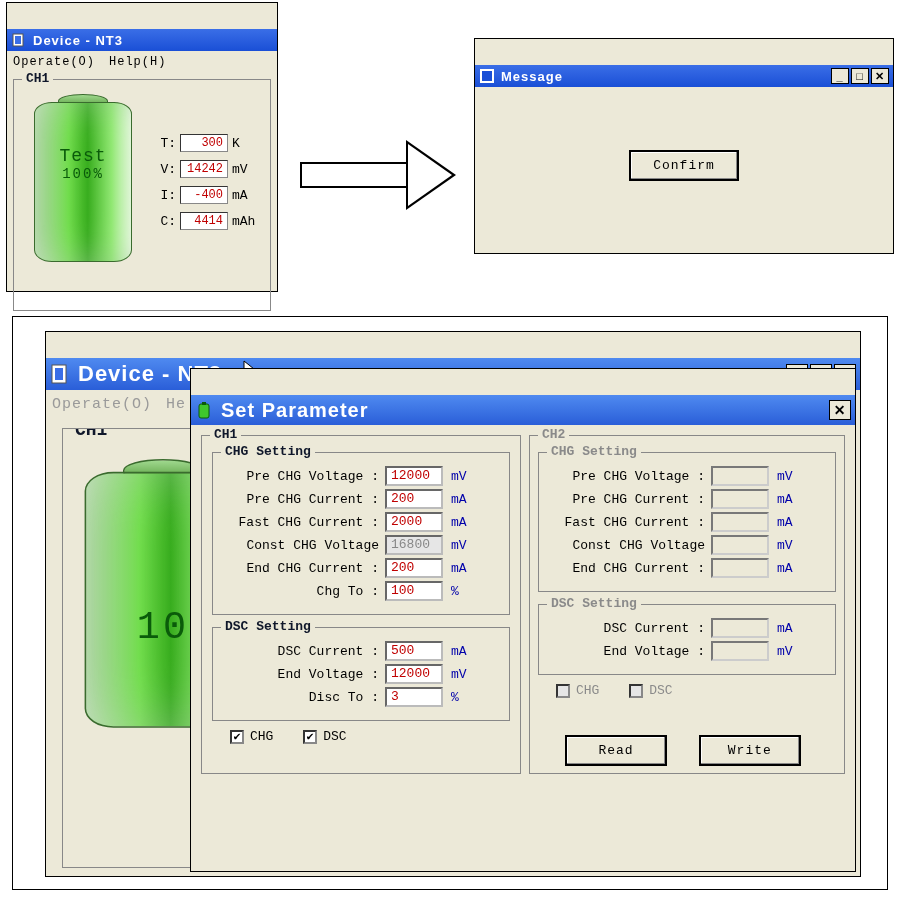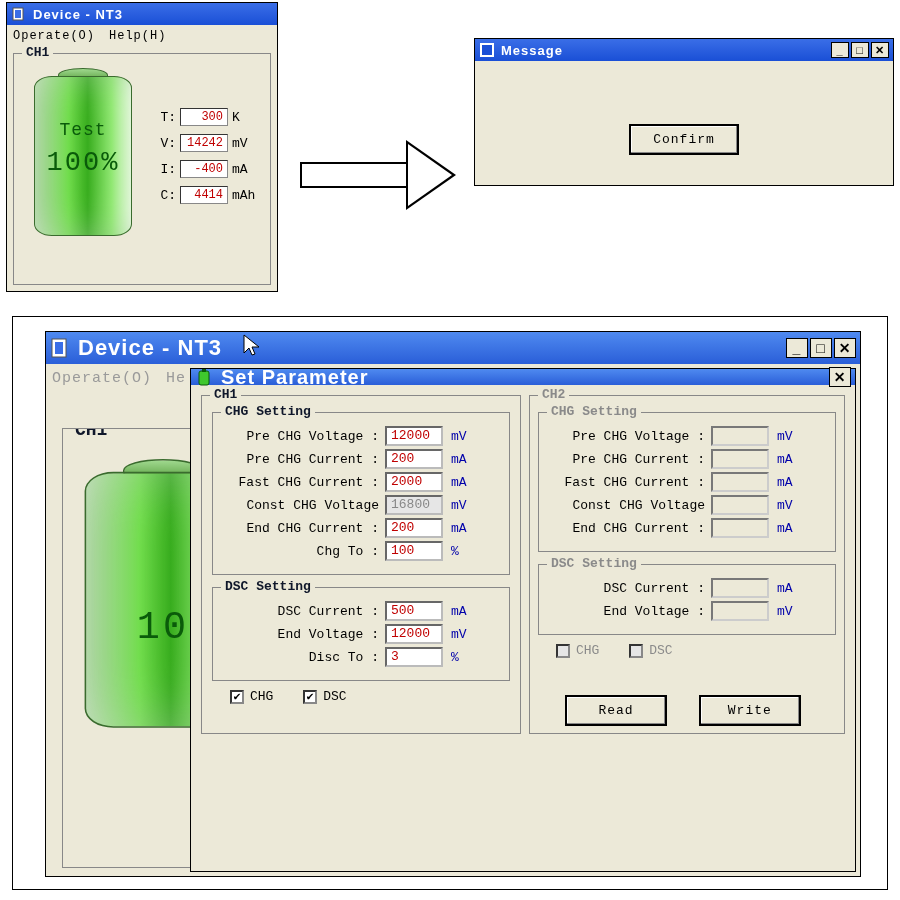--- a/index.html
+++ b/index.html
@@ -22,20 +22,21 @@
   .titlebar {
     height:22px;
     background:linear-gradient(#3a6ee7,#1a4fd6);
     color:#fff;
     display:flex;
     align-items:center;
     padding:0 4px;
     font-weight:bold;
     letter-spacing:1px;
     font-family:"MS Sans Serif","Tahoma",sans-serif;
+    margin-top:26px;
   }
   .titlebar.big { height:32px; font-size:22px; background:linear-gradient(#4f8af0,#2a5ed8); }
   .titlebar .spacer { flex:1; }
   .titlebar .ticon {
     width:16px;height:16px;margin-right:6px;display:flex;align-items:center;justify-content:center;
   }
   .sysbtn {
     width:18px;height:16px;background:#ece9d8;border:1px solid #000;
     margin-left:2px;display:flex;align-items:center;justify-content:center;
     font-family:"Arial",sans-serif;font-size:11px;color:#000;font-weight:bold;
@@ -72,21 +73,21 @@
     position:absolute;top:8px;left:6px;width:98px;height:160px;border-radius:18px/12px;
     background:linear-gradient(90deg,#d3f3c6 0%, #75e24f 35%, #2fa914 55%, #75e24f 80%, #d3f3c6 100%);
     border:1px solid #3a6b2e;
     box-shadow:inset -20px 0 40px rgba(255,255,255,.4), inset 20px 0 30px rgba(0,80,0,.2);
   }
   .battery .txt {
     position:absolute;top:52px;left:0;width:100%;text-align:center;
     font-family:"Courier New",monospace;color:#0a5b0a;
   }
   .battery .txt .t1{font-size:18px;letter-spacing:1px;}
-  .battery .txt .t2{font-size:27px;letter-spacing:2px;margin-top:8px;}
+  .battery .txt .t2{font-size:14px;letter-spacing:2px;margin-top:0;}
   
   .readouts { position:absolute; left:160px; top:96px; font-family:"Courier New",monospace;}
   .readouts .row { display:flex;align-items:center;margin:8px 0;}
   .readouts .k { width:22px;text-align:right;margin-right:4px;}
   .readouts .box {
     width:48px;height:18px;border:1px inset #888;background:#fff;text-align:right;padding:0 4px;
     color:#c00000;font-size:12px;display:flex;align-items:center;justify-content:flex-end;
   }
   .readouts .u { margin-left:4px;}
   
@@ -178,21 +179,21 @@
         </div>
     </div>
   </div>
 </div>
 
 <div class="arrow">
   <div class="shaft"></div>
     <div class="head"></div>
 </div>
 
-<div class="win" style="left:474px;top:38px;width:420px;height:148px;">
+<div class="win" style="left:474px;top:38px;width:420px;height:216px;">
   <div class="titlebar">
     <span class="ticon">
       <svg width="14" height="14">
           <rect width="14" height="14" fill="#fff"></rect>
           <rect x="2" y="2" width="10" height="10" fill="#1a4fd6"></rect>
         </svg>
     </span>
     <span>Message</span>
     <span class="spacer"></span>
     <span class="sysbtn">_</span>
@@ -237,21 +238,21 @@
       <div class="battery" style="transform:scale(1.6);transform-origin:top left;margin-top:20px;margin-left:4px;">
         <div class="cap"></div>
           <div class="body"></div>
         <div class="txt">
             <div class="t2" style="margin-top:40px;font-size:24px;">10</div>
           </div>
       </div>
     </div>
 
     <div class="win" style="left:144px;top:36px;width:666px;height:504px;">
-      <div class="titlebar big" style="height:16px;font-size:20px;">
+      <div class="titlebar big" style="height:30px;font-size:20px;">
         <span class="ticon" style="width:20px;height:20px;">
           <svg width="18" height="18">
               <rect x="3" y="3" width="10" height="14" rx="2" fill="#3fc72d" stroke="#0a5b0a"></rect>
               <rect x="6" y="1" width="4" height="3" fill="#0a5b0a"></rect>
             </svg>
         </span>
         <span>Set Parameter</span>
         <span class="spacer"></span>
         <span class="sysbtn big">✕</span>
       </div>

